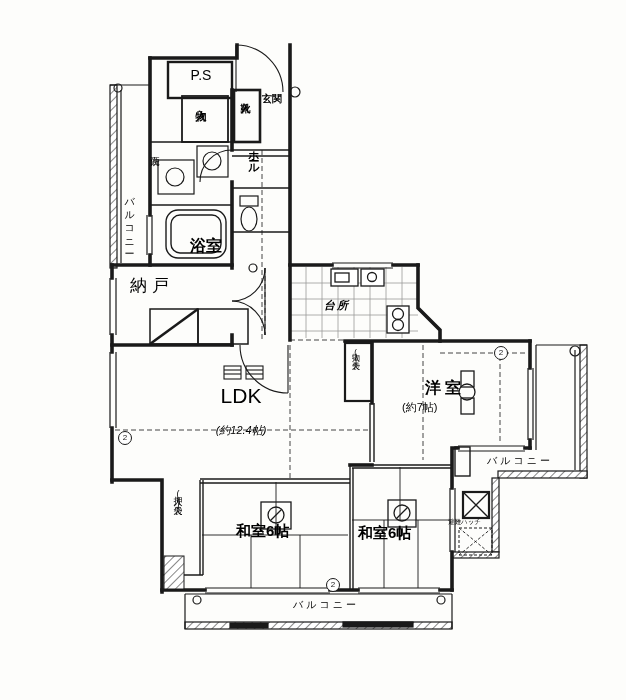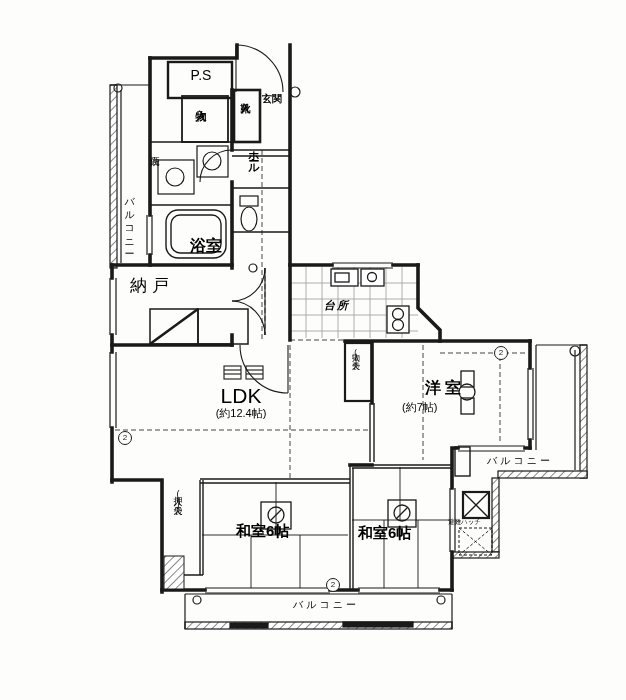--- a/index.html
+++ b/index.html
@@ -257,21 +257,21 @@
 
 <div class="lbl vlabel" style="left:150px;top:150px;font-size:9px;">洗面</div>
 
 <div class="lbl" style="left:190px;top:238px;font-size:16px;font-weight:bold;">浴室</div>
 
 <div class="lbl" style="left:130px;top:277px;font-size:17px;font-weight:normal;letter-spacing:5px;">納戸</div>
 
 <div class="lbl" style="left:324px;top:300px;font-size:11px;font-weight:bold;letter-spacing:2px;font-style:italic;">台所</div>
 
 <div class="lbl center" style="left:196px;top:385px;width:90px;font-size:21px;">LDK</div>
-<div class="lbl center" style="left:186px;top:408px;width:110px;font-size:11px;">(約12.4帖)</div>
+<div class="lbl center" style="left:186px;top:425px;width:110px;font-size:11px;font-style:italic;">(約12.4帖)</div>
 
 <div class="lbl vlabel" style="left:351px;top:347px;font-size:8px;">物入(天袋)</div>
 
 <div class="lbl" style="left:404px;top:380px;font-size:16px;font-weight:bold;letter-spacing:4px;margin-left:21px;">洋室</div>
 <div class="lbl" style="left:402px;top:402px;font-size:11px;text-align:right;">(約7帖)</div>
 
 <div class="lbl" style="left:236px;top:523px;font-size:15px;font-weight:bold;">和室6帖</div>
 
 <div class="lbl" style="left:358px;top:525px;font-size:15px;font-weight:bold;">和室6帖</div>
 

